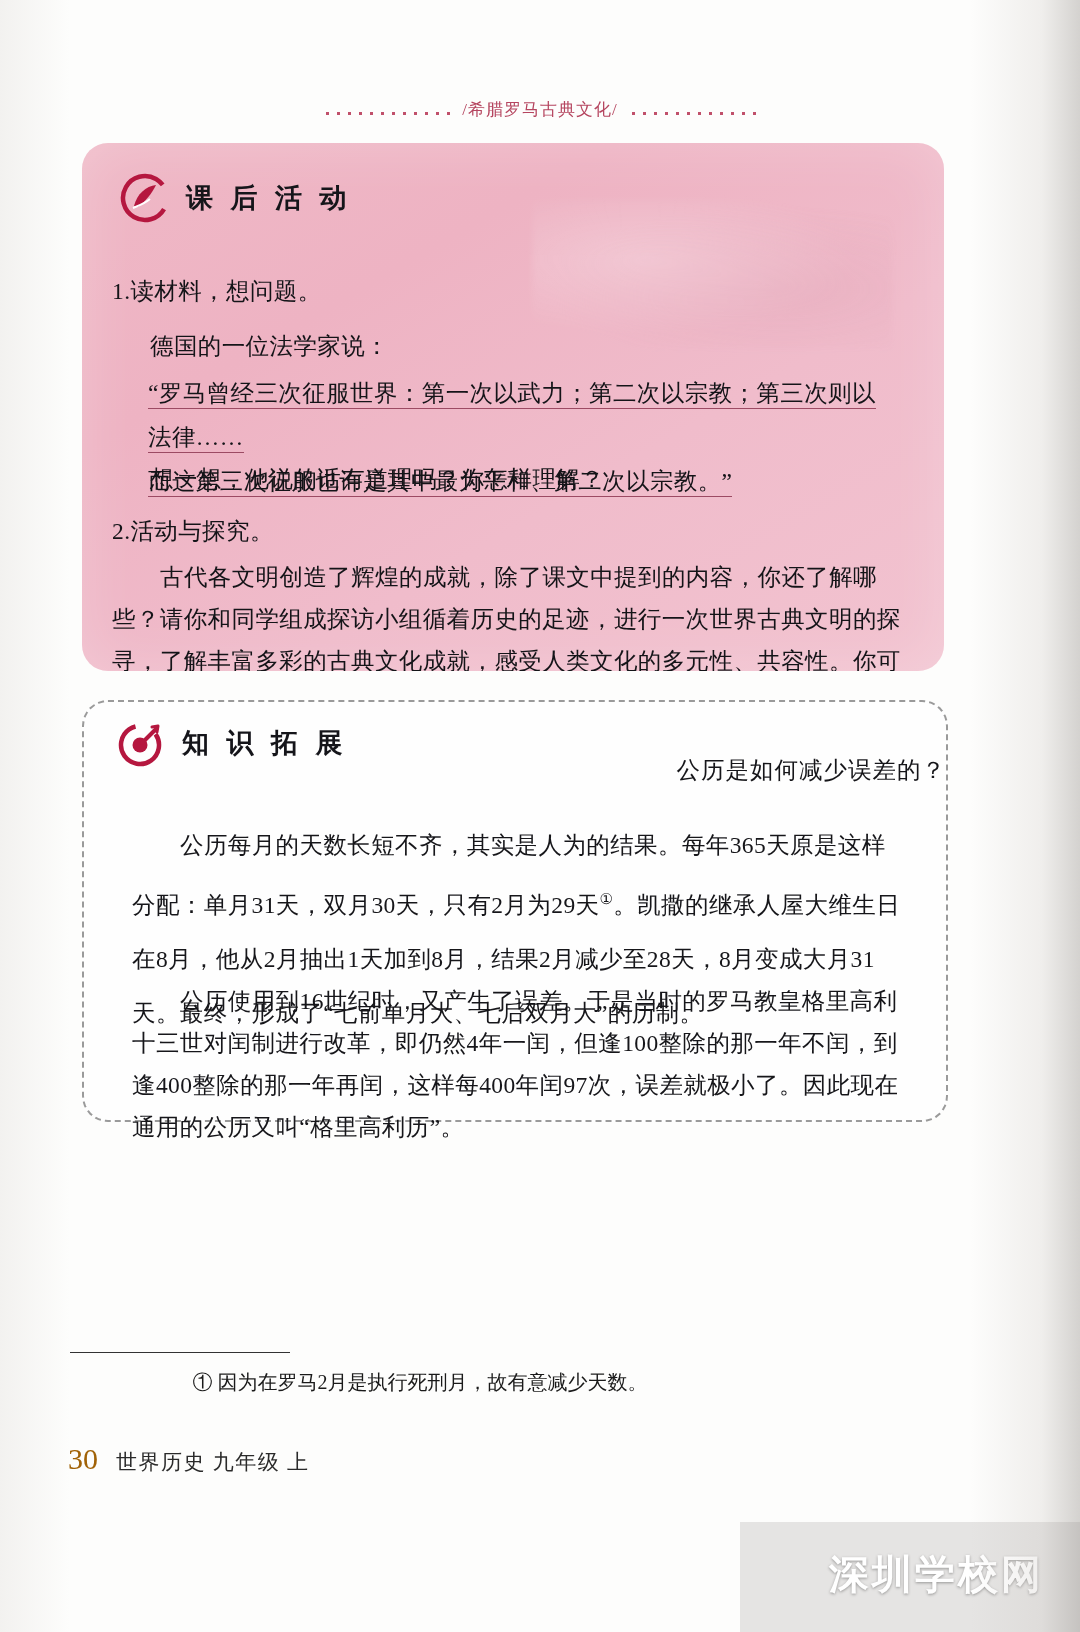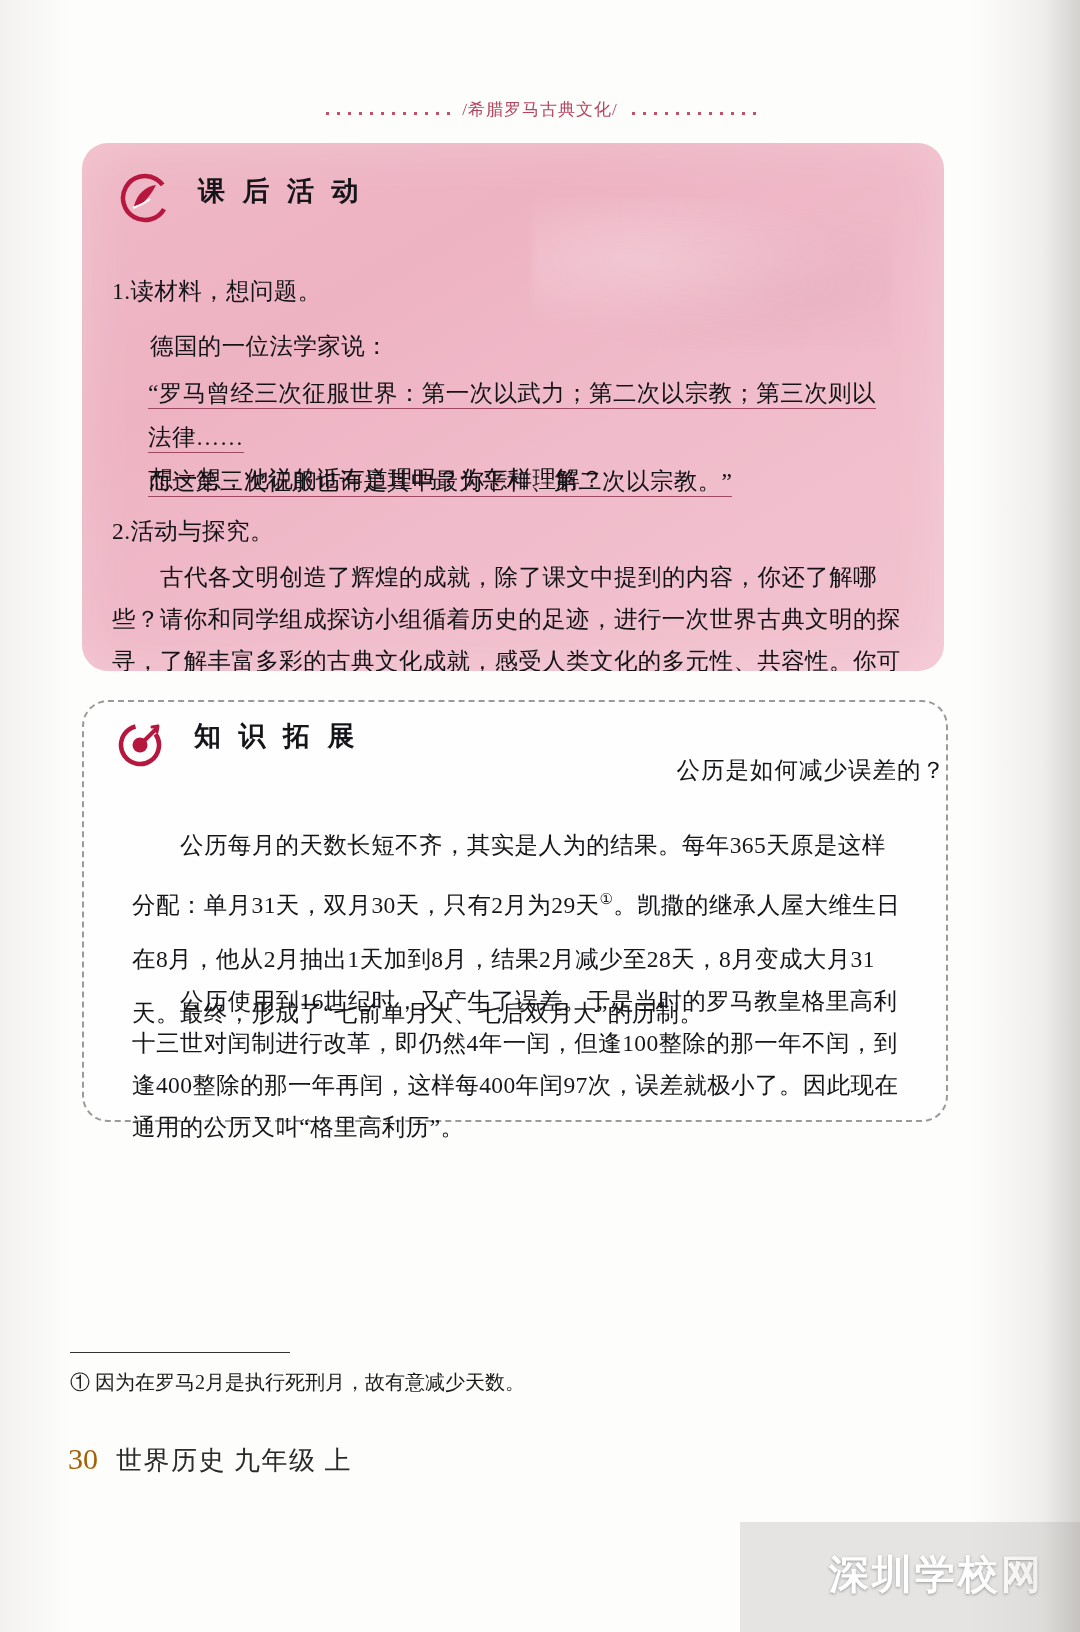--- a/index.html
+++ b/index.html
@@ -87,22 +87,22 @@
     width: 360px; height: 150px;
     background:
       radial-gradient(ellipse at 30% 40%, rgba(255,255,255,0.30), rgba(255,255,255,0) 60%),
       radial-gradient(ellipse at 70% 60%, rgba(214,150,170,0.28), rgba(255,255,255,0) 65%);
     filter: blur(3px);
     opacity: .8;
   }
 
   .sec-head {
     display: flex;
-    align-items: flex-start;
-    gap: 28px;
+    align-items: center;
+    gap: 16px;
   }
   .sec-head-pink {
     position: absolute;
     left: 38px; top: 30px;
   }
   .badge {
     width: 50px; height: 50px;
     position: relative;
   }
   .badge svg { display: block; }
@@ -195,38 +195,39 @@
   }
   .footnote {
     position: absolute;
     left: 70px;
     top: 1366px;
     width: 700px;
     font-size: 20px;
     line-height: 32px;
     color: #1a1a1a;
     font-family: "Liberation Serif", serif;
+    text-align: center;
   }
 
   
   .folio {
     position: absolute;
     left: 68px;
     top: 1442px;
     display: flex;
     align-items: baseline;
     gap: 18px;
   }
   .folio-num {
     font-size: 30px;
     color: #a16207;
     font-family: "Liberation Serif", serif;
   }
   .folio-text {
-    font-size: 26px;
+    font-size: 21px;
     letter-spacing: 1.5px;
     color: #2a2a2a;
     font-family: "Liberation Serif", serif;
   }
 
   
   .watermark {
     position: absolute;
     right: 36px;
     bottom: 30px;

